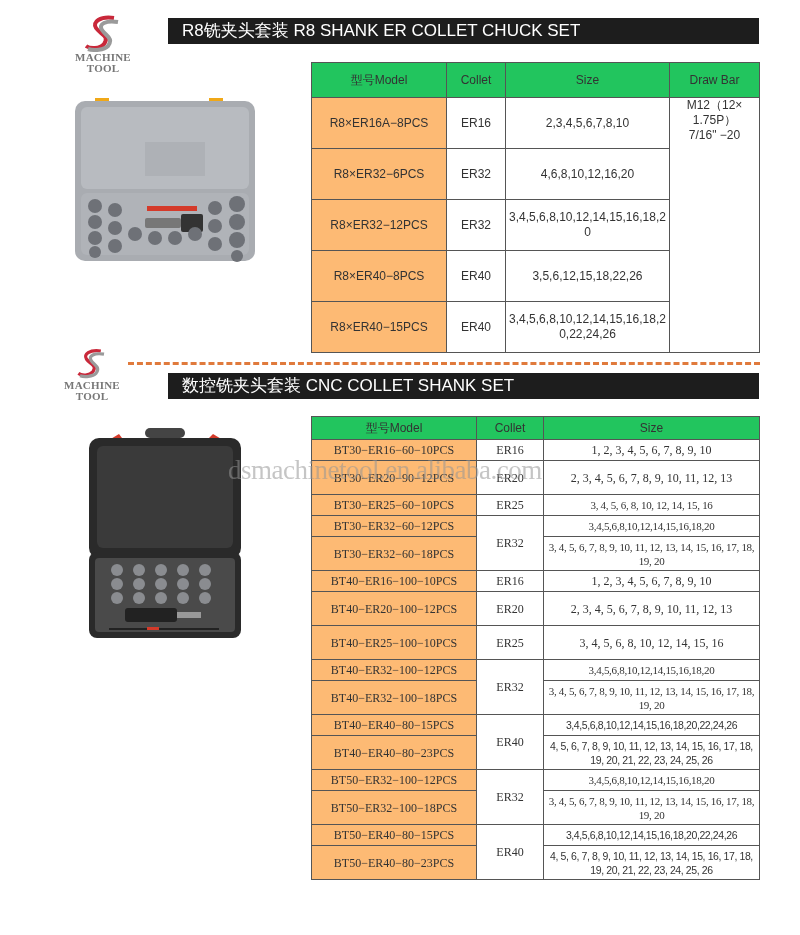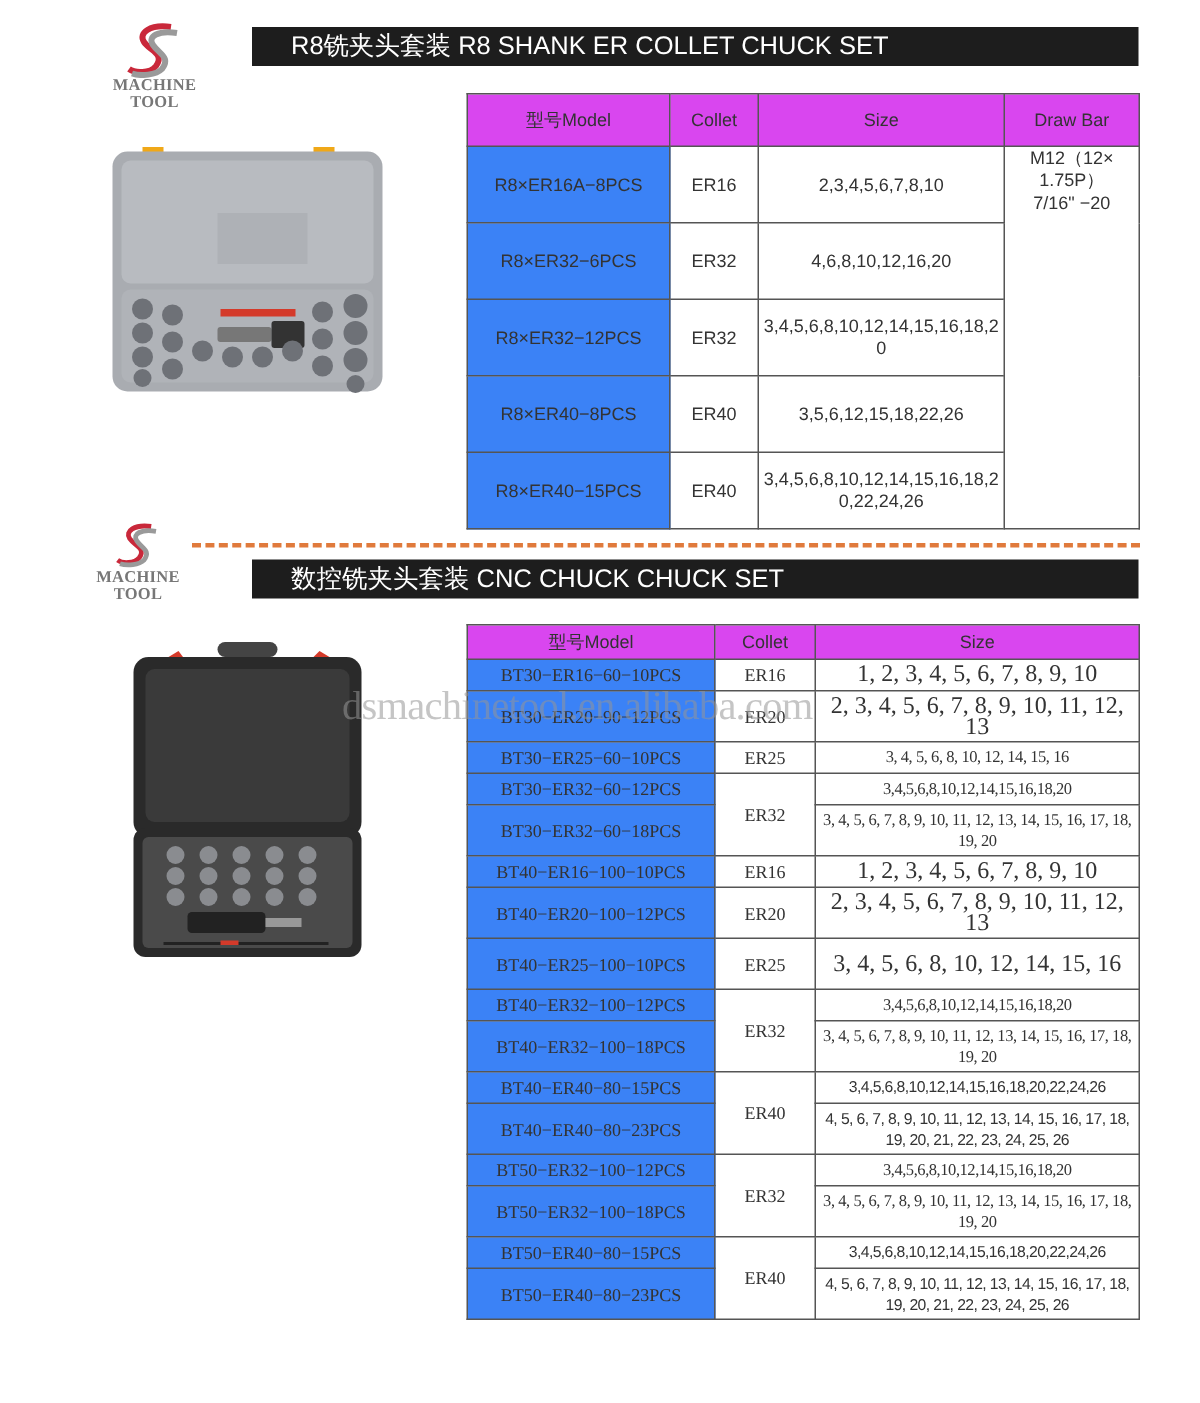--- a/index.html
+++ b/index.html
@@ -1,32 +1,32 @@
 <!DOCTYPE html>
 <html><head>
 <meta charset="utf-8">
 <style>
   html, body { margin:0; padding:0; background:#fff; }
   body { width:800px; height:935px; position:relative; overflow:hidden; font-family:"Liberation Sans", "DejaVu Sans", sans-serif; color:#333; }
   .logo { position:absolute; width:80px; text-align:center; }
   .logo svg { display:block; margin:0 auto; }
   .logo .lt { font-family:"Liberation Serif", "DejaVu Serif", serif; font-size:11px; color:#777; line-height:11px; letter-spacing:0.2px;font-weight:bold; }
-  .titlebar { position:absolute; left:168px; width:591px; height:26px; background:#1d1d1d; color:#fff; font-size:17px; line-height:26px; padding-left:26px; box-sizing:border-box; white-space:nowrap; }
+  .titlebar { position:absolute; left:168px; width:591px; height:26px; background:#1d1d1d; color:#fff; font-size:17px; line-height:26px; padding-left:14px; box-sizing:border-box; white-space:nowrap; }
   .dash { position:absolute; left:128px; top:362px; width:632px; height:0; border-top:3px dashed #e07a3c; }
   table { position:absolute; border-collapse:collapse; table-layout:fixed; }
   td, th { border:1px solid #555; text-align:center; vertical-align:middle; font-weight:normal; padding:0 2px; }
-  th { background:#d946ef; color:#333; }
-  td.m { background:#3b82f6; }
+  th { background:#22c55e; color:#333; }
+  td.m { background:#fdba74; }
   #t1 { left:311px; top:62px; width:448px; font-size:12px; }
   #t1 th { height:34px; }
   #t1 td { height:50px; line-height:15px; }
   #t2 { left:311px; top:416px; width:448px; font-size:12px; }
   #t2 th { height:22px; }
   #t2 td { line-height:14px;font-family:Liberation Serif, serif; }
-  #t2 td.sz { font-size:16px; }
+  #t2 td.sz { font-size:12px; }
   #t2 td.szc { font-size:11px; letter-spacing:-0.3px; }
   #t2 td.szn { font-size:10.5px; font-family:"Liberation Sans Narrow","Liberation Sans",sans-serif; letter-spacing:-0.4px; }
   .r1 { height:21px; } .r2 { height:34px; }
   .photo { position:absolute; }
   .watermark { position:absolute; left:228px; top:455px; font-size:27px; color:rgba(150,150,150,0.55); letter-spacing:-0.5px; white-space:nowrap; pointer-events:none;font-family:Liberation Serif, serif; }
 </style>
 </head>
 <body>
 
 <div class="logo" style="left:63px; top:14px;">
@@ -124,21 +124,21 @@
 <div class="logo" style="left:52px; top:346px;">
   <svg width="40" height="34" viewBox="0 0 50 38">
     <path d="M36 4 C22 2 14 8 18 14 C22 20 32 22 26 30 C22 35 12 35 8 32" fill="none" stroke="#c9283a" stroke-width="4"></path>
     <path d="M40 8 C28 6 20 10 24 16 C28 22 36 24 30 32 C26 36 16 37 10 35" fill="none" stroke="#9a9a9a" stroke-width="4"></path>
   </svg>
   <div class="lt">MACHINE</div>
   <div class="lt">TOOL</div>
 </div>
 
 <div class="dash"></div>
-<div class="titlebar" style="top:373px;">数控铣夹头套装  CNC  CHUCK CHUCK SET</div>
+<div class="titlebar" style="top:373px;">数控铣夹头套装  CNC  COLLET SHANK SET</div>
 
 <div class="photo" style="left:85px; top:428px;">
   <svg width="160" height="215" viewBox="0 0 160 215">
     <rect x="60" y="0" width="40" height="10" rx="5" fill="#444"></rect>
     <path d="M24 12 L34 6 L40 14 Z" fill="#d43a2a"></path>
     <path d="M120 14 L128 6 L138 12 Z" fill="#d43a2a"></path>
     <rect x="4" y="10" width="152" height="120" rx="10" fill="#2a2a2a"></rect>
     <rect x="12" y="18" width="136" height="102" rx="6" fill="#3a3a3a"></rect>
     <rect x="4" y="124" width="152" height="86" rx="8" fill="#2a2a2a"></rect>
     <rect x="10" y="130" width="140" height="74" rx="4" fill="#4a4a4a"></rect>

